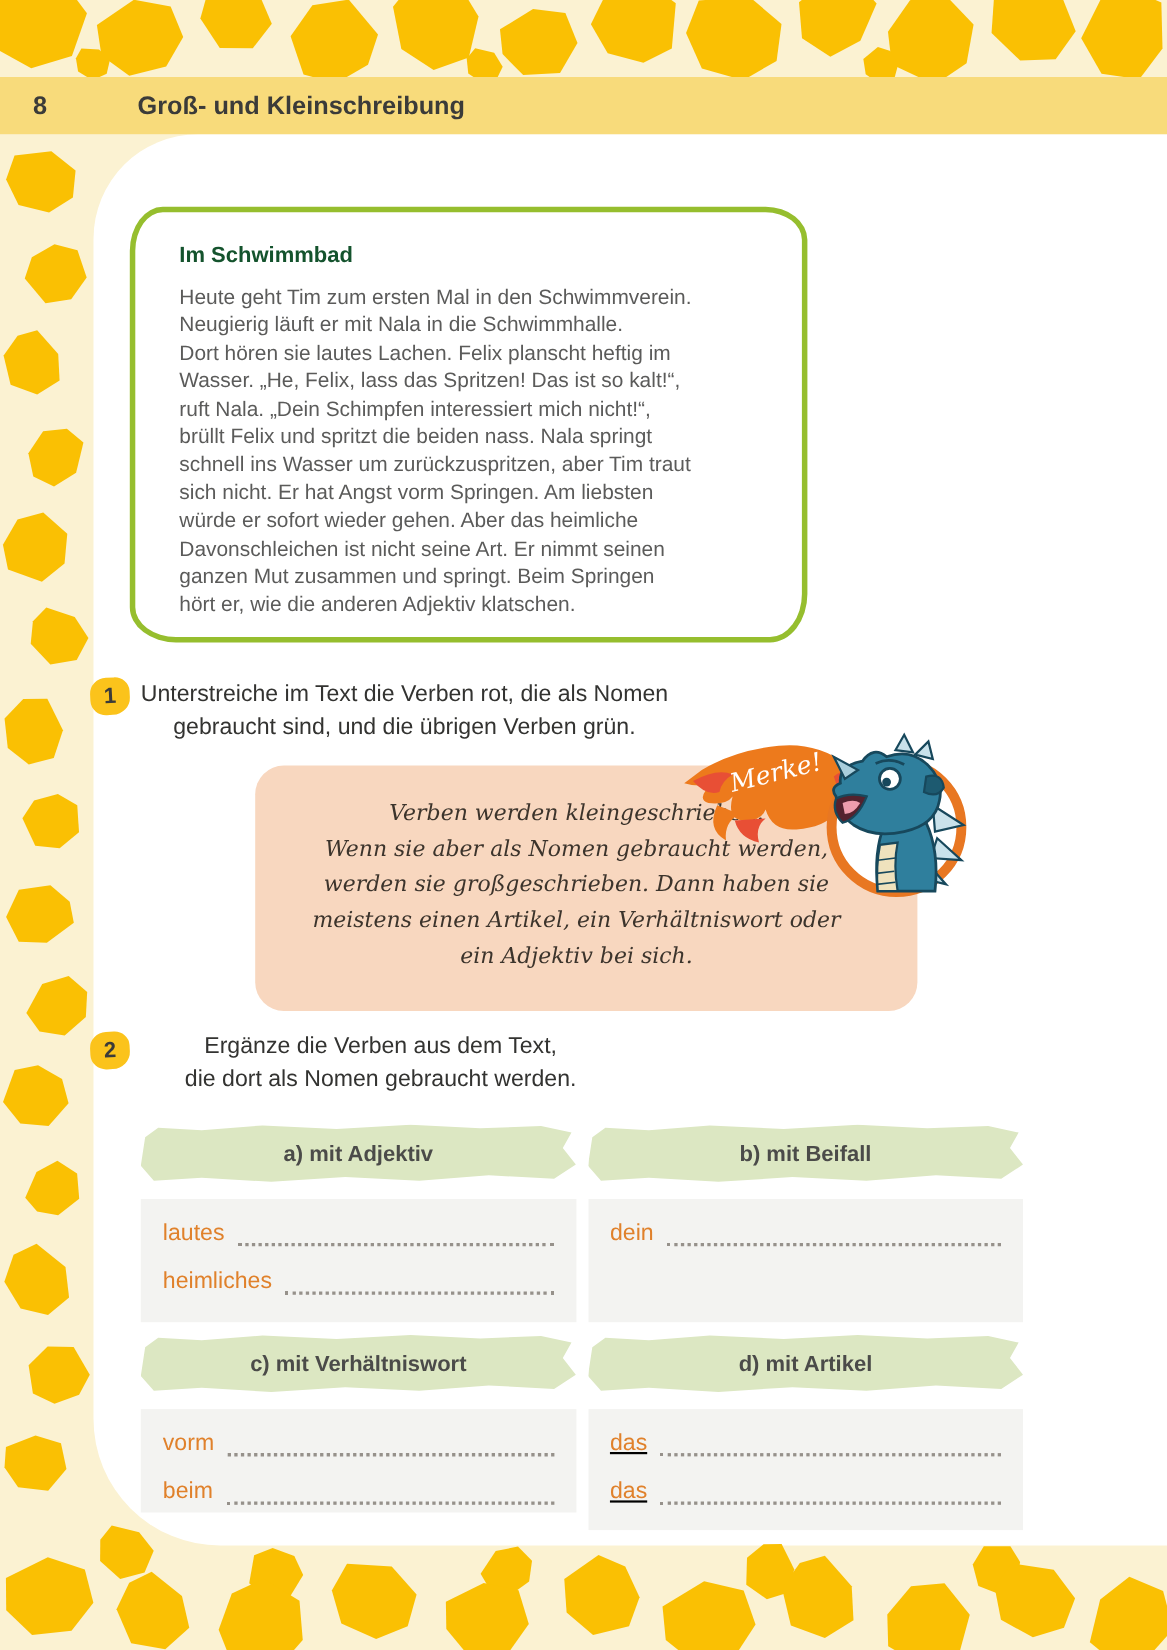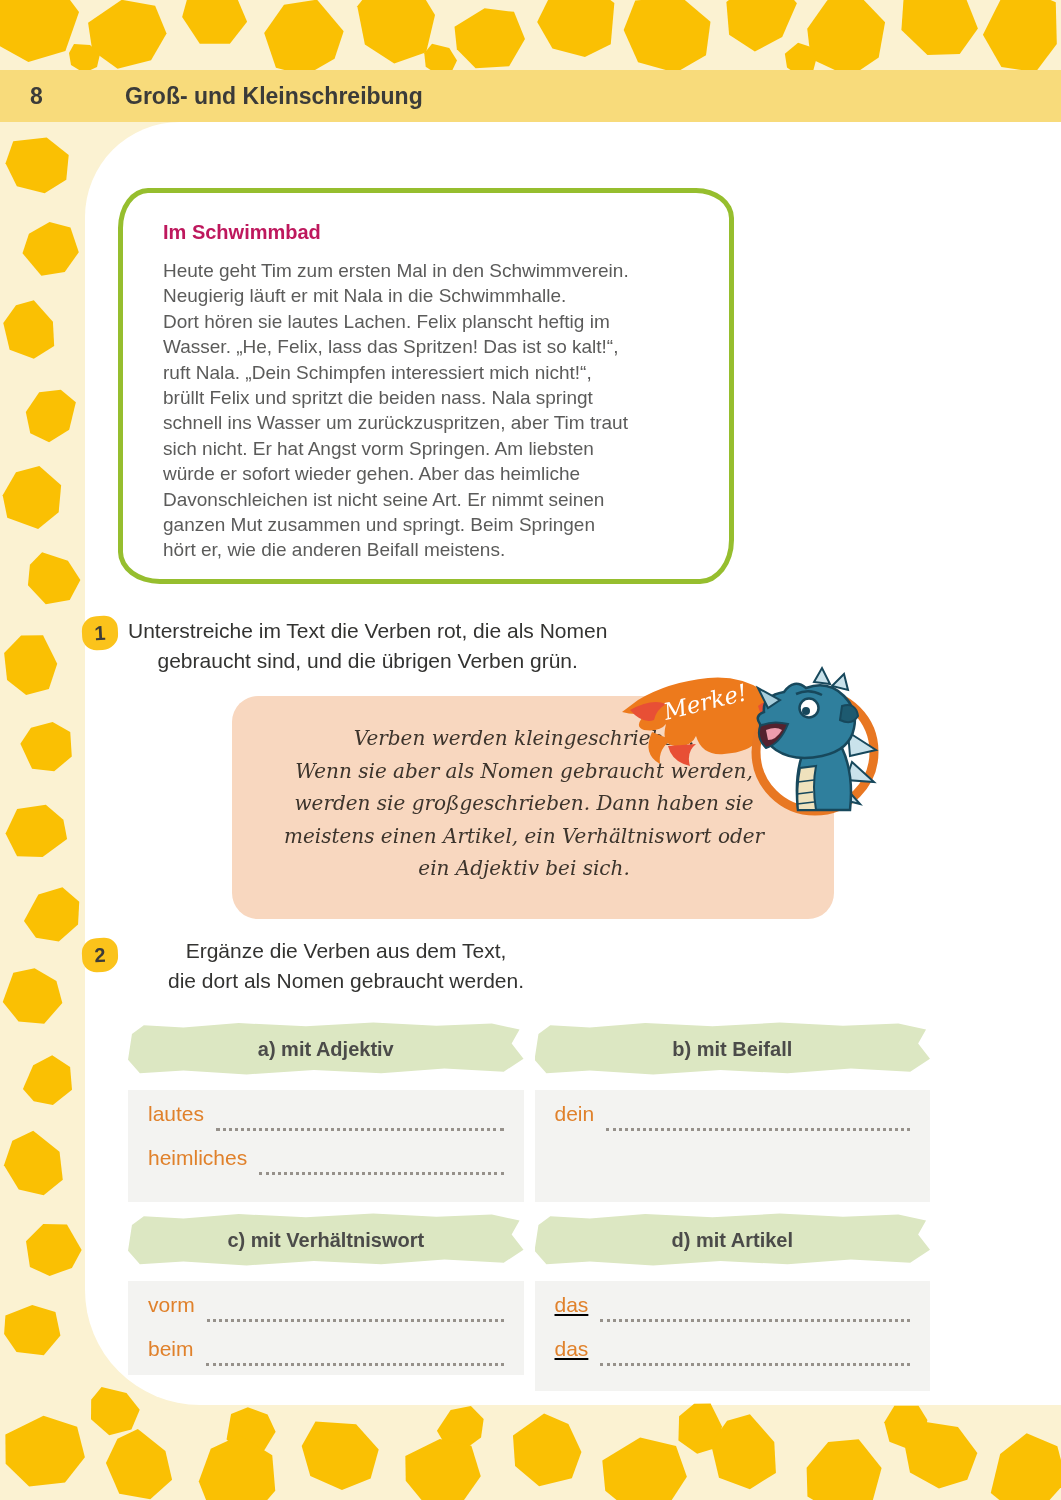--- a/index.html
+++ b/index.html
@@ -23,21 +23,21 @@
   .page-title{
     position:absolute; left:125px; font-size:23px; font-weight:bold; color:#3B3B39;
   }
   .story-box{
     position:absolute; left:118px; top:188px; width:616px; height:396px;
     box-sizing:border-box; background:#fff; z-index:4;
     border:5px solid #96BE2E;
     border-radius:30px 38px 34px 42px / 40px 30px 44px 32px;
     padding:28px 40px 0 40px;
   }
-  .story-title{font-size:20px; font-weight:bold; color:#be185d; margin-bottom:14px;}
+  .story-title{font-size:20px; font-weight:bold; color:#14532d; margin-bottom:14px;}
   .story-line{font-size:19px; line-height:25.4px; color:#5B5B5A; white-space:nowrap;}
   .task{position:absolute; z-index:4;}
   .task-badge{
     position:absolute; width:36px; height:34px; background:#FBC31B;
     border-radius:42% 38% 45% 40%; transform:rotate(-3deg);
     display:flex; align-items:center; justify-content:center;
     font-size:20px; font-weight:bold; color:#3B3B39; z-index:4;
   }
   .task-text{font-size:21px; line-height:30px; color:#333331; white-space:nowrap;text-align:center;}
   .merke-box{
@@ -56,21 +56,21 @@
   }
   .banner{
     height:54px; background:#DCE7C2; margin-bottom:14px;
     display:flex; align-items:center; justify-content:center;
     clip-path:polygon(1% 22%,4% 6%,14% 10%,28% 2%,45% 8%,62% 1%,78% 7%,92% 3%,99% 14%,97% 40%,100% 68%,95% 92%,80% 86%,64% 95%,47% 89%,30% 97%,14% 90%,3% 95%,0% 70%);
   }
   .banner-label{font-size:20px; font-weight:bold; color:#4B4B49;}
   .fieldbox{
     background:#F3F3F1; height:112px; box-sizing:border-box; padding:12px 20px 0 20px;
   }
-  .entry{display:flex; align-items:flex-start; height:44px;}
+  .entry{display:flex; align-items:center; height:44px;}
   .entry-label{font-size:21px; color:#E0812B; padding-bottom:6px;}
   .entry-blank{
     flex:1; border-bottom:3px dotted #96918B; margin:0 0 12px 12px; height:26px;
   }
 </style>
 </head>
 <body>
 
 <div class="page">
 
@@ -148,21 +148,21 @@
       <div class="story-line">Neugierig läuft er mit Nala in die Schwimmhalle.</div>
       <div class="story-line">Dort hören sie lautes Lachen. Felix planscht heftig im</div>
       <div class="story-line">Wasser. „He, Felix, lass das Spritzen! Das ist so kalt!“,</div>
       <div class="story-line">ruft Nala. „Dein Schimpfen interessiert mich nicht!“,</div>
       <div class="story-line">brüllt Felix und spritzt die beiden nass. Nala springt</div>
       <div class="story-line">schnell ins Wasser um zurückzuspritzen, aber Tim traut</div>
       <div class="story-line">sich nicht. Er hat Angst vorm Springen. Am liebsten</div>
       <div class="story-line">würde er sofort wieder gehen. Aber das heimliche</div>
       <div class="story-line">Davonschleichen ist nicht seine Art. Er nimmt seinen</div>
       <div class="story-line">ganzen Mut zusammen und springt. Beim Springen</div>
-      <div class="story-line">hört er, wie die anderen Beifall meistens.</div>
+      <div class="story-line">hört er, wie die anderen Adjektiv klatschen.</div>
     </div>
   </div>
 
   <div class="task-badge" style="left:82px; top:616px;">
     <span>1</span>
   </div>
   <div class="task" style="left:128px; top:616px;">
     <div class="task-text">Unterstreiche im Text die Verben rot, die als Nomen</div>
     <div class="task-text">gebraucht sind, und die übrigen Verben grün.</div>
   </div>

